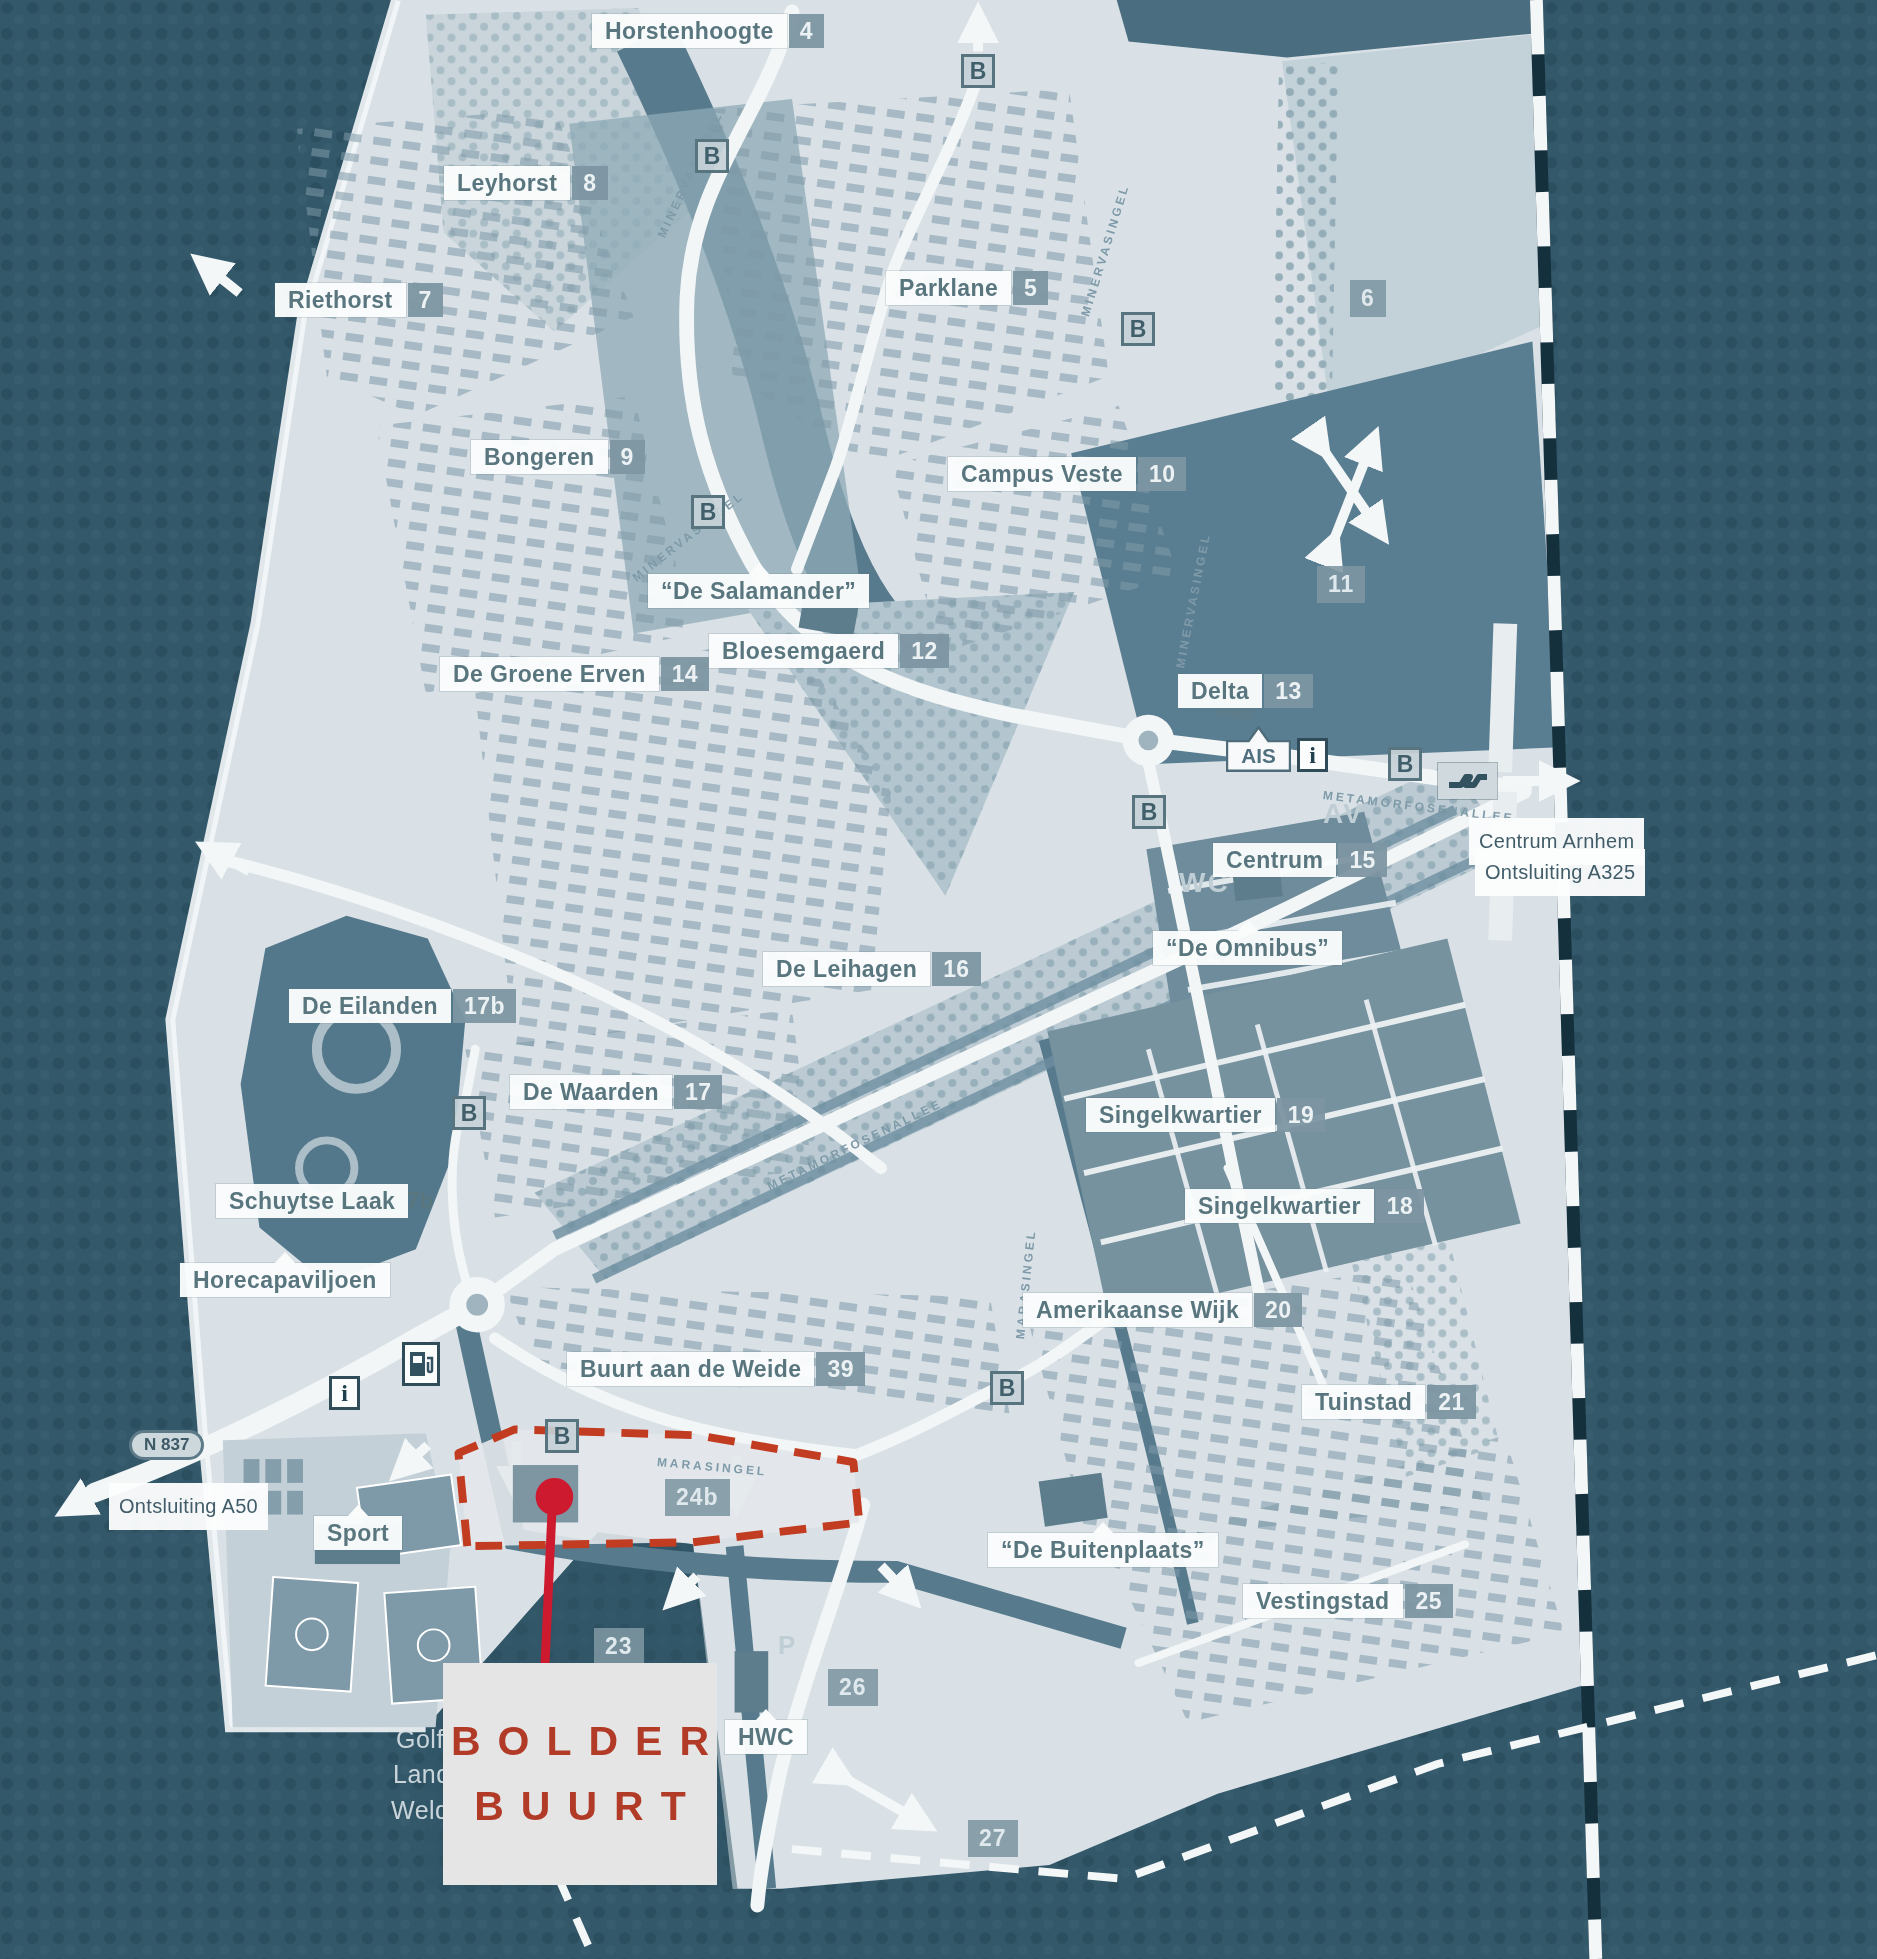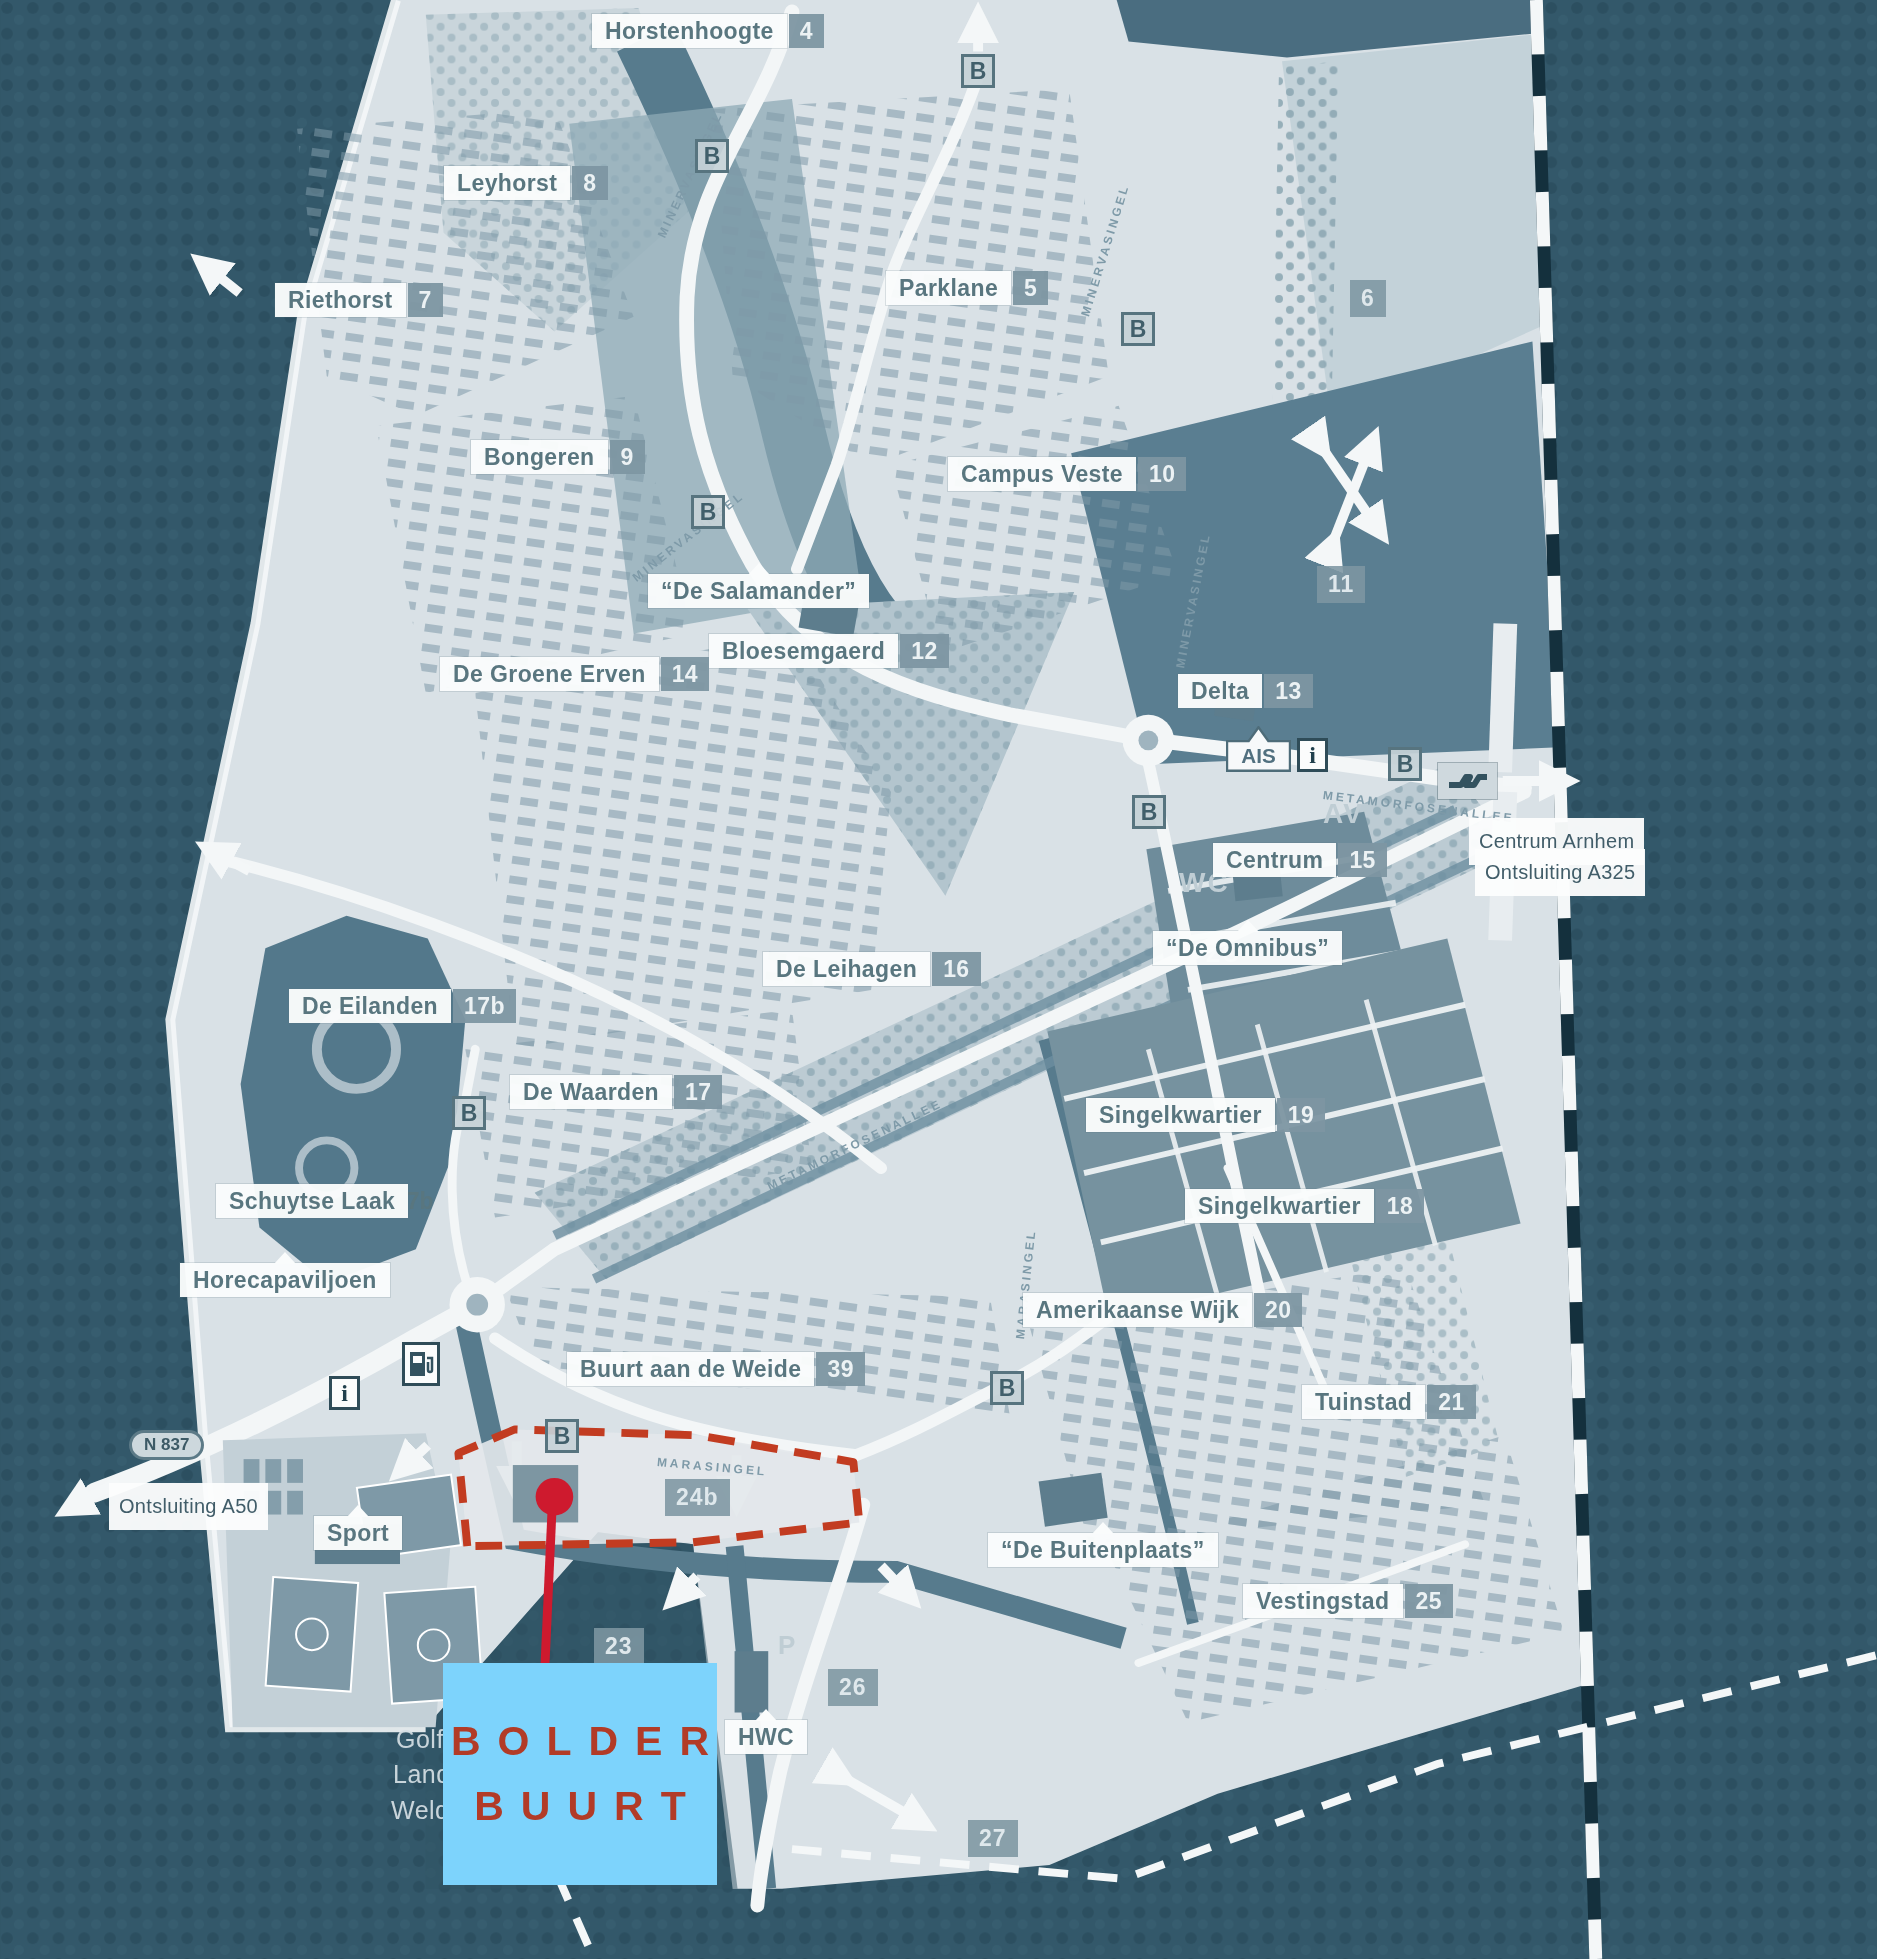--- a/index.html
+++ b/index.html
@@ -31,21 +31,21 @@
   .street{position:absolute;font-size:12px;font-weight:700;letter-spacing:3px;color:#7e9aa8;
         z-index:12;white-space:nowrap;transform-origin:left center;}
   .poi{position:absolute;font-weight:700;color:#bfcdd4;z-index:14;letter-spacing:2px;}
   .sat-text{position:absolute;color:#d6e0e5;font-size:25px;z-index:35;letter-spacing:0.5px;opacity:.92;}
   .loose-badge{position:absolute;color:#59767f;font-size:23px;font-weight:600;z-index:26;}
   .ais{position:absolute;z-index:30;}
   .nsbox{position:absolute;width:59px;height:36px;background:#cfd9de;z-index:30;
          display:flex;align-items:center;justify-content:center;box-shadow:0 0 0 1px rgba(70,95,106,.4);}
   .fuel{position:absolute;width:38px;height:44px;background:#fbfcfc;border:3px solid #2f4c58;z-index:28;
         display:flex;align-items:center;justify-content:center;box-sizing:border-box;}
-  #bolder-box{position:absolute;left:443px;top:1663px;width:274px;height:222px;background:#7dd3fc;
+  #bolder-box{position:absolute;left:443px;top:1663px;width:274px;height:222px;background:#e5e5e5;
         z-index:40;display:flex;flex-direction:column;align-items:center;justify-content:center;gap:24px;}
   #bolder-box span{color:#b23b27;font-size:41px;font-weight:700;letter-spacing:17px;text-indent:17px;
         line-height:1;}
 </style>
 </head>
 <body>
 
 <div id="stage">
 
 <svg id="bg" width="1877" height="1959" viewBox="0 0 1896 1979">

